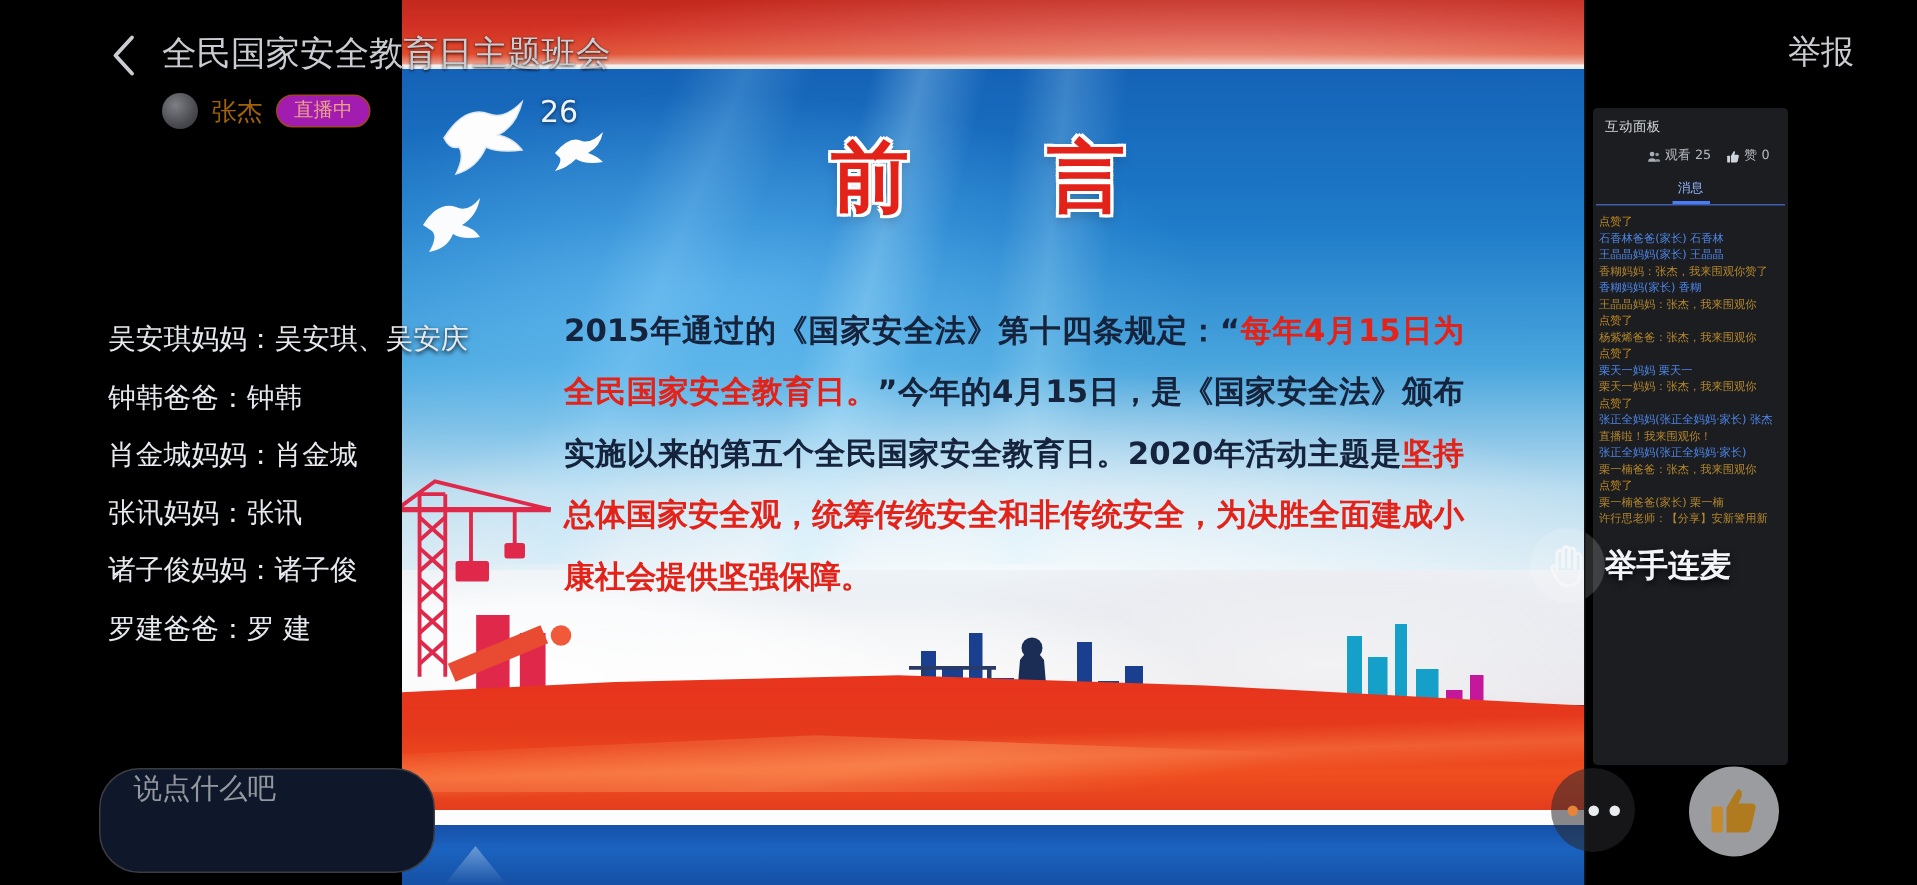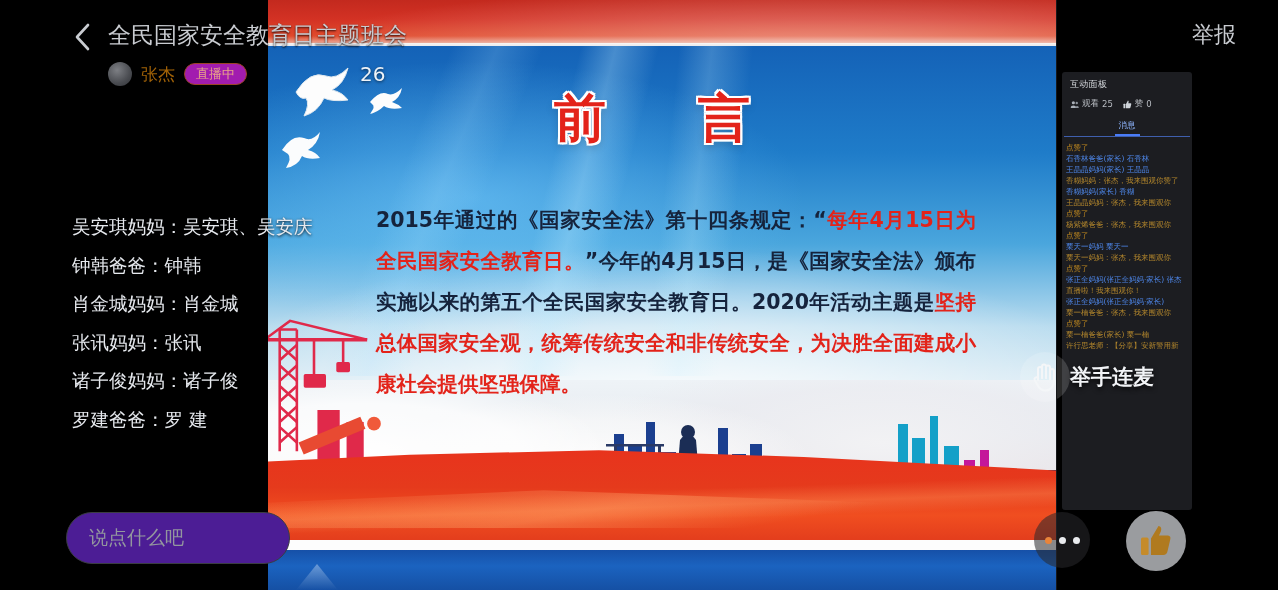--- a/index.html
+++ b/index.html
@@ -163,41 +163,42 @@
     position:absolute; left:72px; top:218px; width:260px; z-index:8;
   }
   .chat-msg{
     font-size:18.5px; line-height:1.0; color:#e6e9ee;
     margin-bottom:20px; white-space:nowrap;
     text-shadow:0 1px 3px rgba(0,0,0,.95);
   }
 
   
   .comment-box{
-    position:absolute; left:66px; top:512px; width:224px; height:52px;
-    border:1px solid #3b3d42; border-radius:27px; background:#4c1d95;
-    display:flex; align-items:center; padding:0 22px; z-index:12;
+    position:absolute; left:66px; top:512px; width:224px; height:70px;
+    border:1px solid #3b3d42; border-radius:27px; background:#0f172a;
+    display:flex; padding:0 22px; z-index:12;
   }
   .comment-box span{ color:#93979e; font-size:19px; }
 
   
   .right-panel{
     position:absolute; left:1056px; top:0; width:222px; height:590px;
     background:#000; z-index:10;
   }
   .panel-card{
     position:absolute; left:6px; top:72px; width:130px; height:438px;
     background:#1c1d21; border-radius:3px; overflow:hidden;
   }
   .panel-title{
     color:#d7dade; font-size:9px; padding:6px 0 5px 8px; letter-spacing:.3px;
   }
   .panel-stats{
     display:flex; align-items:center; gap:10px;
     padding:2px 6px 6px 8px;
+    margin-left:28px;
   }
   .stat{ display:flex; align-items:center; gap:3px; color:#b7bbc1; font-size:8.5px; }
   .stat svg{ display:block; }
   .panel-tabs{
     display:flex; justify-content:center; padding-top:2px;
   }
   .panel-tab{
     color:#8fb6ff; font-size:8.5px; padding:2px 6px 4px; position:relative;
   }
   .panel-tab.active:after{

